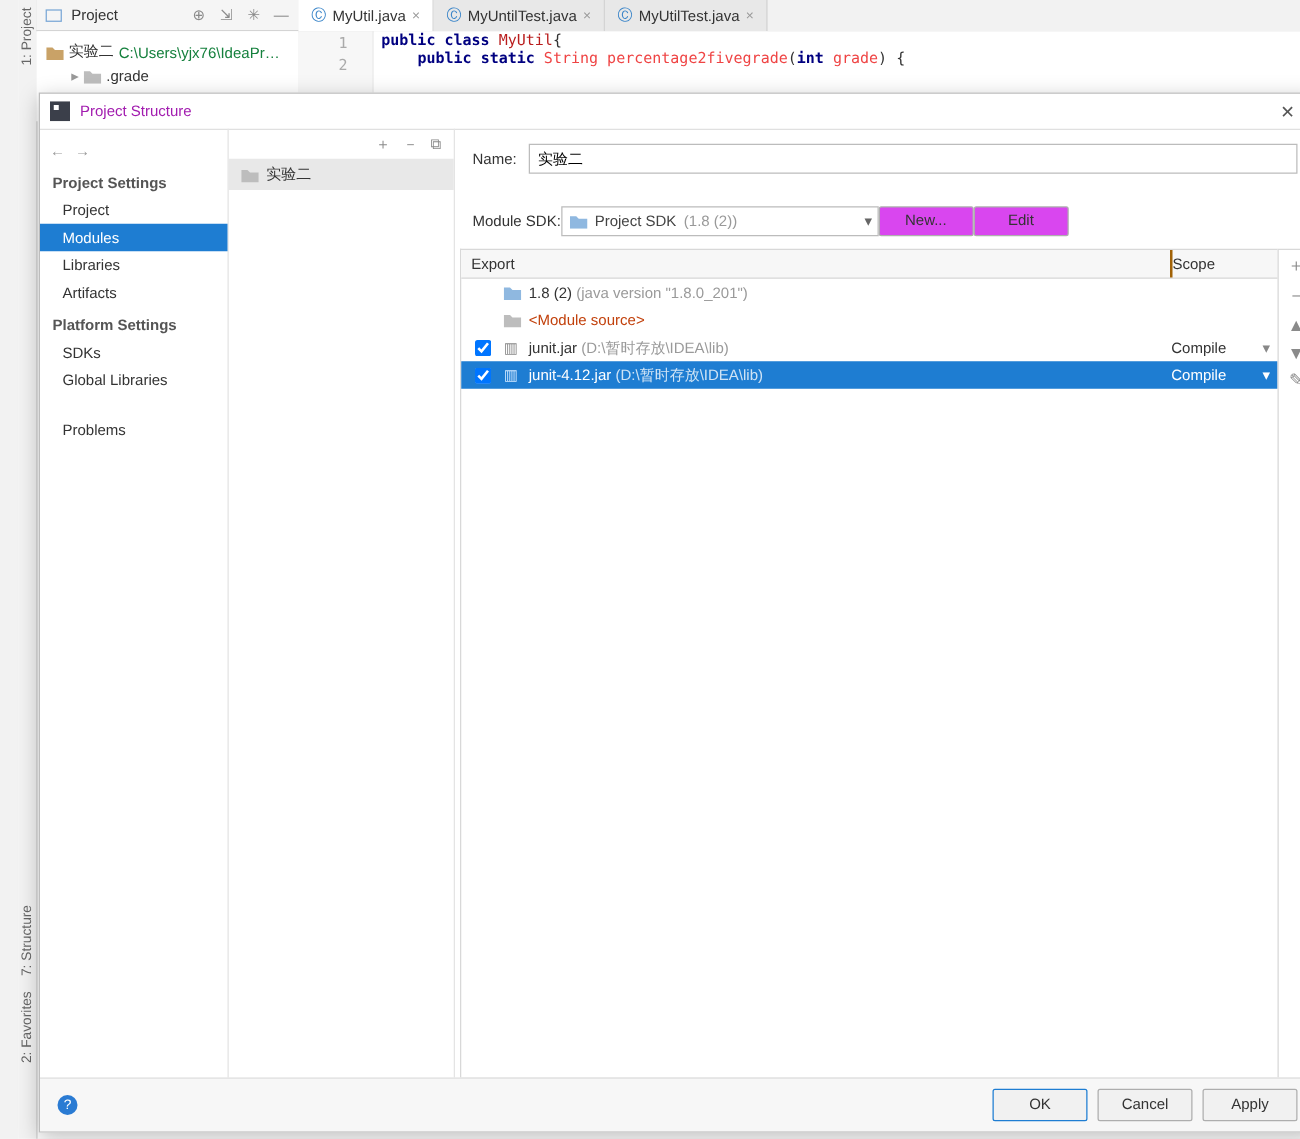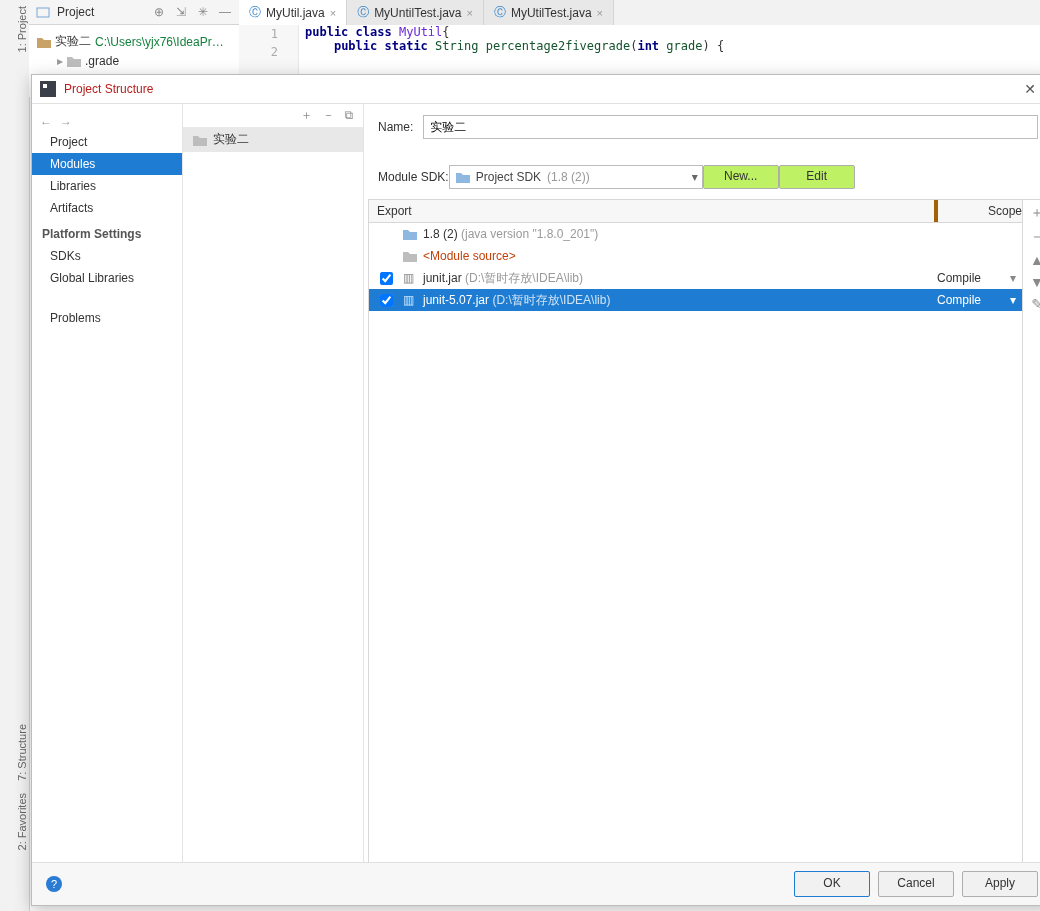--- a/index.html
+++ b/index.html
@@ -14,55 +14,55 @@
 .project-tree .gray{color:#15803d}
 .editor-area{position:absolute;left:224px;top:0;width:816px;height:76px;background:#fff}
 .tabs{height:25px;display:flex;align-items:stretch;background:#f2f2f2;border-bottom:1px solid #d4d4d4}
 .file-tab{display:flex;align-items:center;gap:5px;padding:0 10px;border-right:1px solid #d4d4d4;background:#e8e8e8;color:#333}
 .file-tab.active{background:#fff}
 .file-tab .close{color:#999;font-size:11px}
 .gutter{position:absolute;left:0;top:25px;width:60px;height:51px;background:#f7f7f7;border-right:1px solid #e8e8e8;color:#aaa;font-family:"Consolas",monospace;font-size:12px;text-align:right;padding-right:20px;box-sizing:border-box}
 .gutter div{height:18px;line-height:18px}
 .code{position:absolute;left:60px;top:25px;right:0;height:51px;font-family:"Consolas",monospace;font-size:12px;white-space:pre;padding-left:6px;background:#fff}
 .code .kw{color:#000080;font-weight:bold}
-.code .cls{color:#6d28d9}
+.code .cls{color:#b91c1c}
 .code .pun{color:#333}
-.code .str{color:#14532d}
+.code .str{color:#ef4444}
 .browser-url{position:absolute;right:0;top:0;height:18px;color:#666;font-size:11px;padding:2px 6px}
 
 
 .dialog{position:absolute;left:16px;top:74px;width:1020px;height:830px;background:#fff;border:1px solid #bcbcbc;box-shadow:0 4px 16px rgba(0,0,0,.25)}
 .titlebar{height:28px;display:flex;align-items:center;gap:8px;padding:0 8px;border-bottom:1px solid #e0e0e0}
-.titlebar .t{color:#b91c1c}
+.titlebar .t{color:#a21caf}
 .titlebar .x{margin-left:auto;width:28px;height:28px;display:flex;align-items:center;justify-content:center;color:#555;font-size:14px}
 .dlg-body{position:absolute;top:28px;left:0;right:0;bottom:42px;display:flex}
 .nav-pane{width:150px;border-right:1px solid #e4e4e4;padding-top:8px;display:flex;flex-direction:column}
 .nav-top{height:20px;display:flex;align-items:center;gap:8px;padding:0 8px;color:#9a9a9a}
 .nav-section{font-weight:bold;color:#555;padding:8px 10px 4px}
 .nav-item{padding:4px 18px;color:#333}
 .nav-item.sel{background:#1e7dd2;color:#fff}
 .mid-pane{width:180px;border-right:1px solid #e4e4e4;display:flex;flex-direction:column}
 .mid-tools{height:24px;display:flex;justify-content:flex-end;align-items:center;gap:10px;padding:0 10px;color:#8a8a8a}
 .mod-row{display:flex;align-items:center;gap:6px;padding:4px 10px;background:#e8e8e8}
 .right-pane{flex:1;display:flex;flex-direction:column}
 .name-row{display:flex;align-items:center;gap:10px;padding:12px 14px}
 .name-row input{flex:1;height:22px;border:1px solid #bcbcbc;padding:0 6px;font-size:12px}
 .rtabs{height:26px;display:flex;align-items:flex-end;border-bottom:1px solid #d0d0d0;padding-left:6px;background:#f5f5f5;border-top:1px solid #e6e6e6}
 .rtab{padding:4px 12px;border:1px solid transparent;border-bottom:none;color:#333;background:#f5f5f5}
 .rtab.active{background:#fff;border-color:#d0d0d0;border-bottom:1px solid #fff;position:relative;top:1px}
 .sdk-row{display:flex;align-items:center;padding:14px 14px 10px}
 .sdk-combo{flex:0 0 240px;height:22px;border:1px solid #bcbcbc;display:flex;align-items:center;padding:0 6px;gap:6px;color:#444;position:relative}
 .sdk-combo .gray{color:#999}
 .sdk-combo .dd{position:absolute;right:4px;color:#666}
-.sbtn{width:74px;height:22px;border:1px solid #aeaeae;background:#bef264;text-align:center;line-height:20px;border-radius:2px}
+.sbtn{width:74px;height:22px;border:1px solid #aeaeae;background:#d946ef;text-align:center;line-height:20px;border-radius:2px}
 .dep-wrap{flex:1;display:flex;margin:0 0 0 4px}
 .dep-table{flex:1;display:flex;flex-direction:column;border:1px solid #d8d8d8;border-right:none}
 .dep-head{height:22px;display:flex;border-bottom:1px solid #d8d8d8;background:#f7f7f7}
 .dep-head .c1{flex:1;padding-left:8px;line-height:22px}
-.dep-head .c2{width:84px;text-align:right;line-height:22px;border-left:4px solid #a16207}
+.dep-head .c2{width:84px;text-align:left;line-height:22px;border-left:2px solid #a16207}
 .dep-row{height:22px;display:flex;align-items:center;gap:6px;padding-left:6px}
 .dep-row.sel{background:#1e7dd2;color:#fff}
 .dep-row .cb{width:22px;display:flex;justify-content:center}
 .dep-row .ic{width:14px;color:#888}
 .dep-row.sel .ic{color:#cfe7ff}
 .dep-row .txt{flex:1}
 .dep-row .gray{color:#9a9a9a}
 .dep-row.sel .gray{color:#cfe3f5}
 .dep-row .scope{width:78px;text-align:center;padding-right:6px}
 .dep-row .dd2{width:12px;color:#888}
@@ -161,20 +161,21 @@
       <span class="t">Project Structure</span>
       <span class="x">✕</span>
     </div>
 
     <div class="dlg-body">
       <div class="nav-pane">
         <div class="nav-top">
           <span>←</span>
           <span>→</span>
         </div>
+        <div class="nav-section">Project Settings</div>
         <div class="nav-item">Project</div>
         <div class="nav-item sel">Modules</div>
         <div class="nav-item">Libraries</div>
         <div class="nav-item">Artifacts</div>
         <div class="nav-section">Platform Settings</div>
         <div class="nav-item">SDKs</div>
         <div class="nav-item">Global Libraries</div>
         <div style="height:18px"></div>
         <div class="nav-item">Problems</div>
       </div>
@@ -250,21 +251,21 @@
               <span class="ic">▥</span>
               <span class="txt"><span>junit.jar</span><span class="gray"> (D:\暂时存放\IDEA\lib)</span></span>
               <span class="scope">Compile</span>
                 <span class="dd2">▾</span>
             </div>
             <div class="dep-row sel">
               <span class="cb">
                   <input type="checkbox" checked="" style="">
                 </span>
               <span class="ic">▥</span>
-              <span class="txt"><span>junit-5.07.jar</span><span class="gray"> (D:\暂时存放\IDEA\lib)</span></span>
+              <span class="txt"><span>junit-4.12.jar</span><span class="gray"> (D:\暂时存放\IDEA\lib)</span></span>
               <span class="scope">Compile</span>
                 <span class="dd2">▾</span>
             </div>
           </div>
           <div class="sidebtns">
             <span>＋</span>
             <span>－</span>
             <span>▲</span>
             <span>▼</span>
             <span>✎</span>

